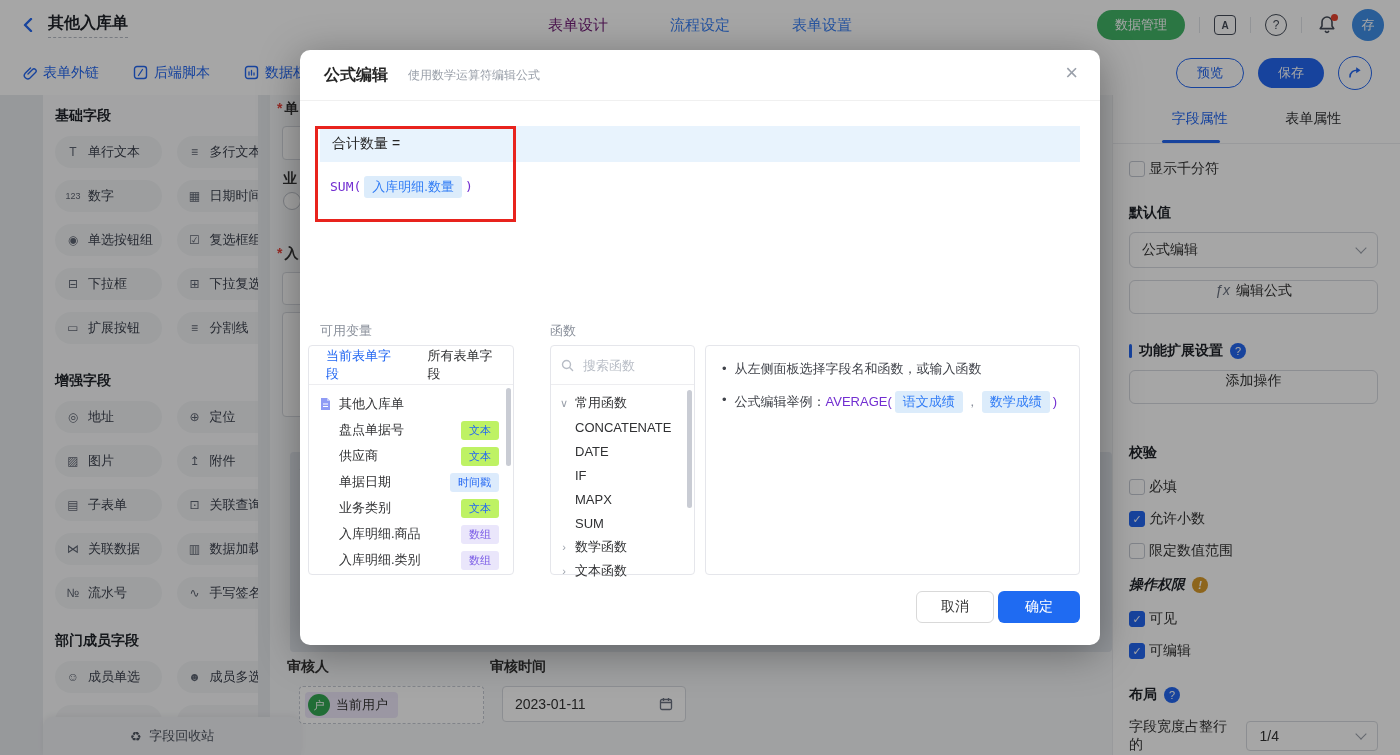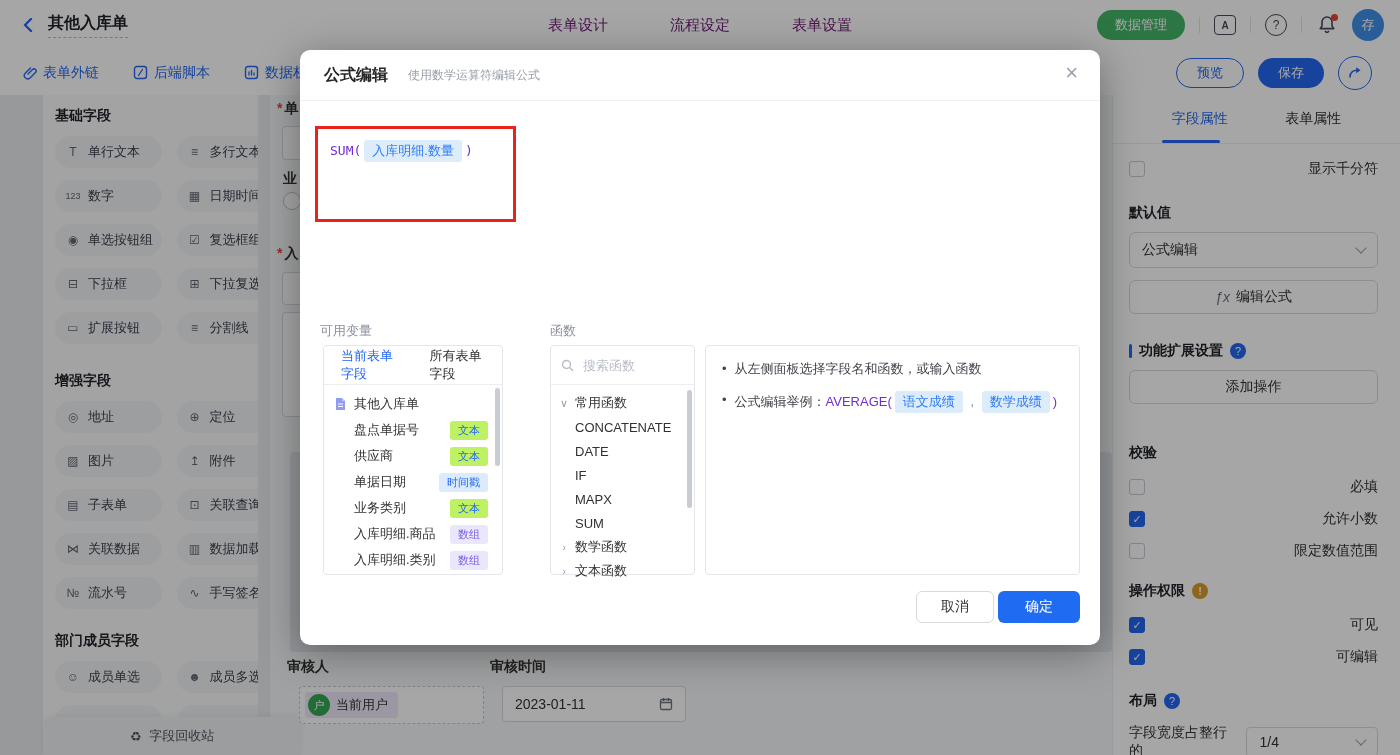--- a/index.html
+++ b/index.html
@@ -5,21 +5,21 @@
   html,body{margin:0;padding:0;background:#fff;}
   .stage{position:relative;width:1400px;height:755px;overflow:hidden;
     font-family:"Liberation Sans","DejaVu Sans",sans-serif;color:#303133;background:#e9ebef;}
   
   .topbar{position:absolute;left:0;top:0;width:1400px;height:50px;background:#fff;
     border-bottom:1px solid #f0f1f3;display:flex;align-items:center;}
   .tb-left{position:absolute;left:18px;top:0;height:50px;display:flex;align-items:center;gap:10px;}
   .back{width:20px;height:20px;display:flex;align-items:center;justify-content:center;cursor:pointer;}
   .tb-title{font-size:16px;font-weight:bold;color:#1f2329;border-bottom:1px dashed #b9bec7;padding-bottom:3px;}
   .tb-tabs{position:absolute;left:50%;top:0;transform:translateX(-50%);height:50px;display:flex;align-items:center;gap:62px;}
-  .tb-tab{font-size:15px;color:#701a75;cursor:pointer;}
+  .tb-tab{font-size:15px;color:#3b82f6;cursor:pointer;}
   .tb-tab.active{color:#701a75;}
   .tb-right{position:absolute;right:16px;top:0;height:50px;display:flex;align-items:center;gap:14px;}
   .pill{height:30px;border-radius:15px;border:none;font-size:13px;padding:0 18px;cursor:pointer;}
   .pill.green{background:#42b568;color:#fff;}
   .vsep{width:1px;height:16px;background:#e1e4e8;}
   .icon-lang{width:20px;height:18px;border:1.6px solid #454c58;border-radius:4px;font-size:10px;
     display:flex;align-items:center;justify-content:center;color:#454c58;font-weight:bold;cursor:pointer;}
   .icon-help{width:20px;height:20px;border:1.6px solid #454c58;border-radius:50%;font-size:12px;
     display:flex;align-items:center;justify-content:center;color:#454c58;cursor:pointer;}
   .icon-bell{position:relative;width:22px;height:22px;cursor:pointer;}
@@ -63,30 +63,30 @@
     display:flex;align-items:center;justify-content:center;}
   .date-box{position:absolute;left:232px;top:591px;width:184px;height:36px;border:1px solid #d8dbe0;border-radius:4px;
     background:#fff;display:flex;align-items:center;justify-content:space-between;padding:0 12px;font-size:14px;color:#333;box-sizing:border-box;}
   
   .props{position:absolute;left:1112px;top:95px;width:288px;height:660px;background:#fff;border-left:1px solid #ebedf0;box-sizing:border-box;}
   .p-tabs{height:48px;border-bottom:1px solid #ebedf0;display:flex;align-items:center;justify-content:space-around;padding:0 30px;position:relative;text-align:right;}
   .p-tab{font-size:14px;color:#303133;cursor:pointer;}
   .p-tab.active{color:#2468f2;}
   .p-underline{position:absolute;left:49px;bottom:0;width:58px;height:3px;background:#2468f2;border-radius:2px;}
   .p-body{padding:14px 22px 0 16px;}
-  .cb-row{display:flex;align-items:center;gap:4px;font-size:14px;color:#333;margin-bottom:10px;height:22px;justify-content:space-between;}
+  .cb-row{display:flex;align-items:center;gap:4px;font-size:14px;color:#333;margin-bottom:10px;height:22px;}
   .cb{width:16px;height:16px;border:1px solid #c6cbd4;border-radius:3px;background:#fff;box-sizing:border-box;
     display:flex;align-items:center;justify-content:center;font-size:11px;color:#fff;cursor:pointer;}
   .cb.on{background:#2468f2;border-color:#2468f2;}
   .cb.on::after{content:"✓";}
   .p-label{font-size:14px;font-weight:bold;color:#1f2329;}
   .p-select{height:34px;border:1px solid #d8dbe0;border-radius:6px;background:#fff;display:flex;align-items:center;
     justify-content:space-between;padding:0 12px;font-size:14px;color:#333;cursor:pointer;margin-top:10px;}
   .caret{width:7px;height:7px;border-right:1.6px solid #9aa0aa;border-bottom:1.6px solid #9aa0aa;transform:rotate(45deg);margin-top:-4px;}
-  .p-btn{height:34px;border:1px solid #d8dbe0;border-radius:6px;background:#fff;display:flex;align-items:center;
+  .p-btn{height:34px;border:1px solid #d8dbe0;border-radius:6px;background:#fff;display:flex;
     justify-content:center;gap:6px;font-size:14px;color:#333;cursor:pointer;margin-top:12px;}
   .sec-head{display:flex;align-items:center;gap:7px;margin-top:28px;}
   .blue-bar{width:3px;height:14px;background:#2468f2;border-radius:2px;}
   .q-icon{width:16px;height:16px;border-radius:50%;background:#2468f2;color:#fff;font-size:11px;
     display:flex;align-items:center;justify-content:center;cursor:pointer;}
   .w-icon{width:16px;height:16px;border-radius:50%;background:#d99b2b;color:#fff;font-size:11px;font-weight:bold;
     display:flex;align-items:center;justify-content:center;}
   .width-row{display:flex;align-items:center;gap:10px;margin-top:14px;font-size:14px;color:#333;}
   .w-select{width:136px;height:30px;border:1px solid #d8dbe0;border-radius:4px;background:#fff;display:flex;
     align-items:center;justify-content:space-between;padding:0 12px;box-sizing:border-box;cursor:pointer;}
@@ -396,21 +396,21 @@
         <span>必填</span>
       </div>
       <div class="cb-row">
         <span class="cb on"></span>
         <span>允许小数</span>
       </div>
       <div class="cb-row">
         <span class="cb"></span>
         <span>限定数值范围</span>
       </div>
-      <div class="sec-head" style="margin-top:20px;">
+      <div class="sec-head" style="margin-top:14px;font-style:italic;">
         <span class="p-label">操作权限</span>
         <span class="w-icon">!</span>
       </div>
       <div class="cb-row" style="margin-top:14px;">
         <span class="cb on"></span>
         <span>可见</span>
       </div>
       <div class="cb-row">
         <span class="cb on"></span>
         <span>可编辑</span>
@@ -432,27 +432,28 @@
   <div class="overlay"></div>
 
   <div class="modal">
     <div class="m-head">
       <span class="m-title">公式编辑</span>
       <span class="m-sub">使用数学运算符编辑公式</span>
       <span class="m-close">×</span>
     </div>
 
     <div class="editor">
+      <div class="ed-band">合计数量 =</div>
       <div class="ed-body">
         <span class="fx-func">SUM(</span><span class="fx-token">入库明细.数量</span><span class="fx-func">)</span>
       </div>
     </div>
 
     <span class="panel-label" style="left:20px;top:272px;">可用变量</span>
-    <div class="panel" style="left:23px;top:295px;width:180px;height:230px;">
+    <div class="panel" style="left:8px;top:295px;width:206px;height:230px;">
       <div class="v-tabs">
         <span class="v-tab active">当前表单字段</span>
         <span class="v-tab">所有表单字段</span>
       </div>
       <div class="tree">
         <div class="t-root">
           <span>
             <svg width="13" height="14" viewBox="0 0 13 14">
                 <path d="M2 1h6l3 3v9H2z" fill="#8f9bf5"></path>
                 <path d="M8 1l3 3H8z" fill="#c3caf9"></path>

